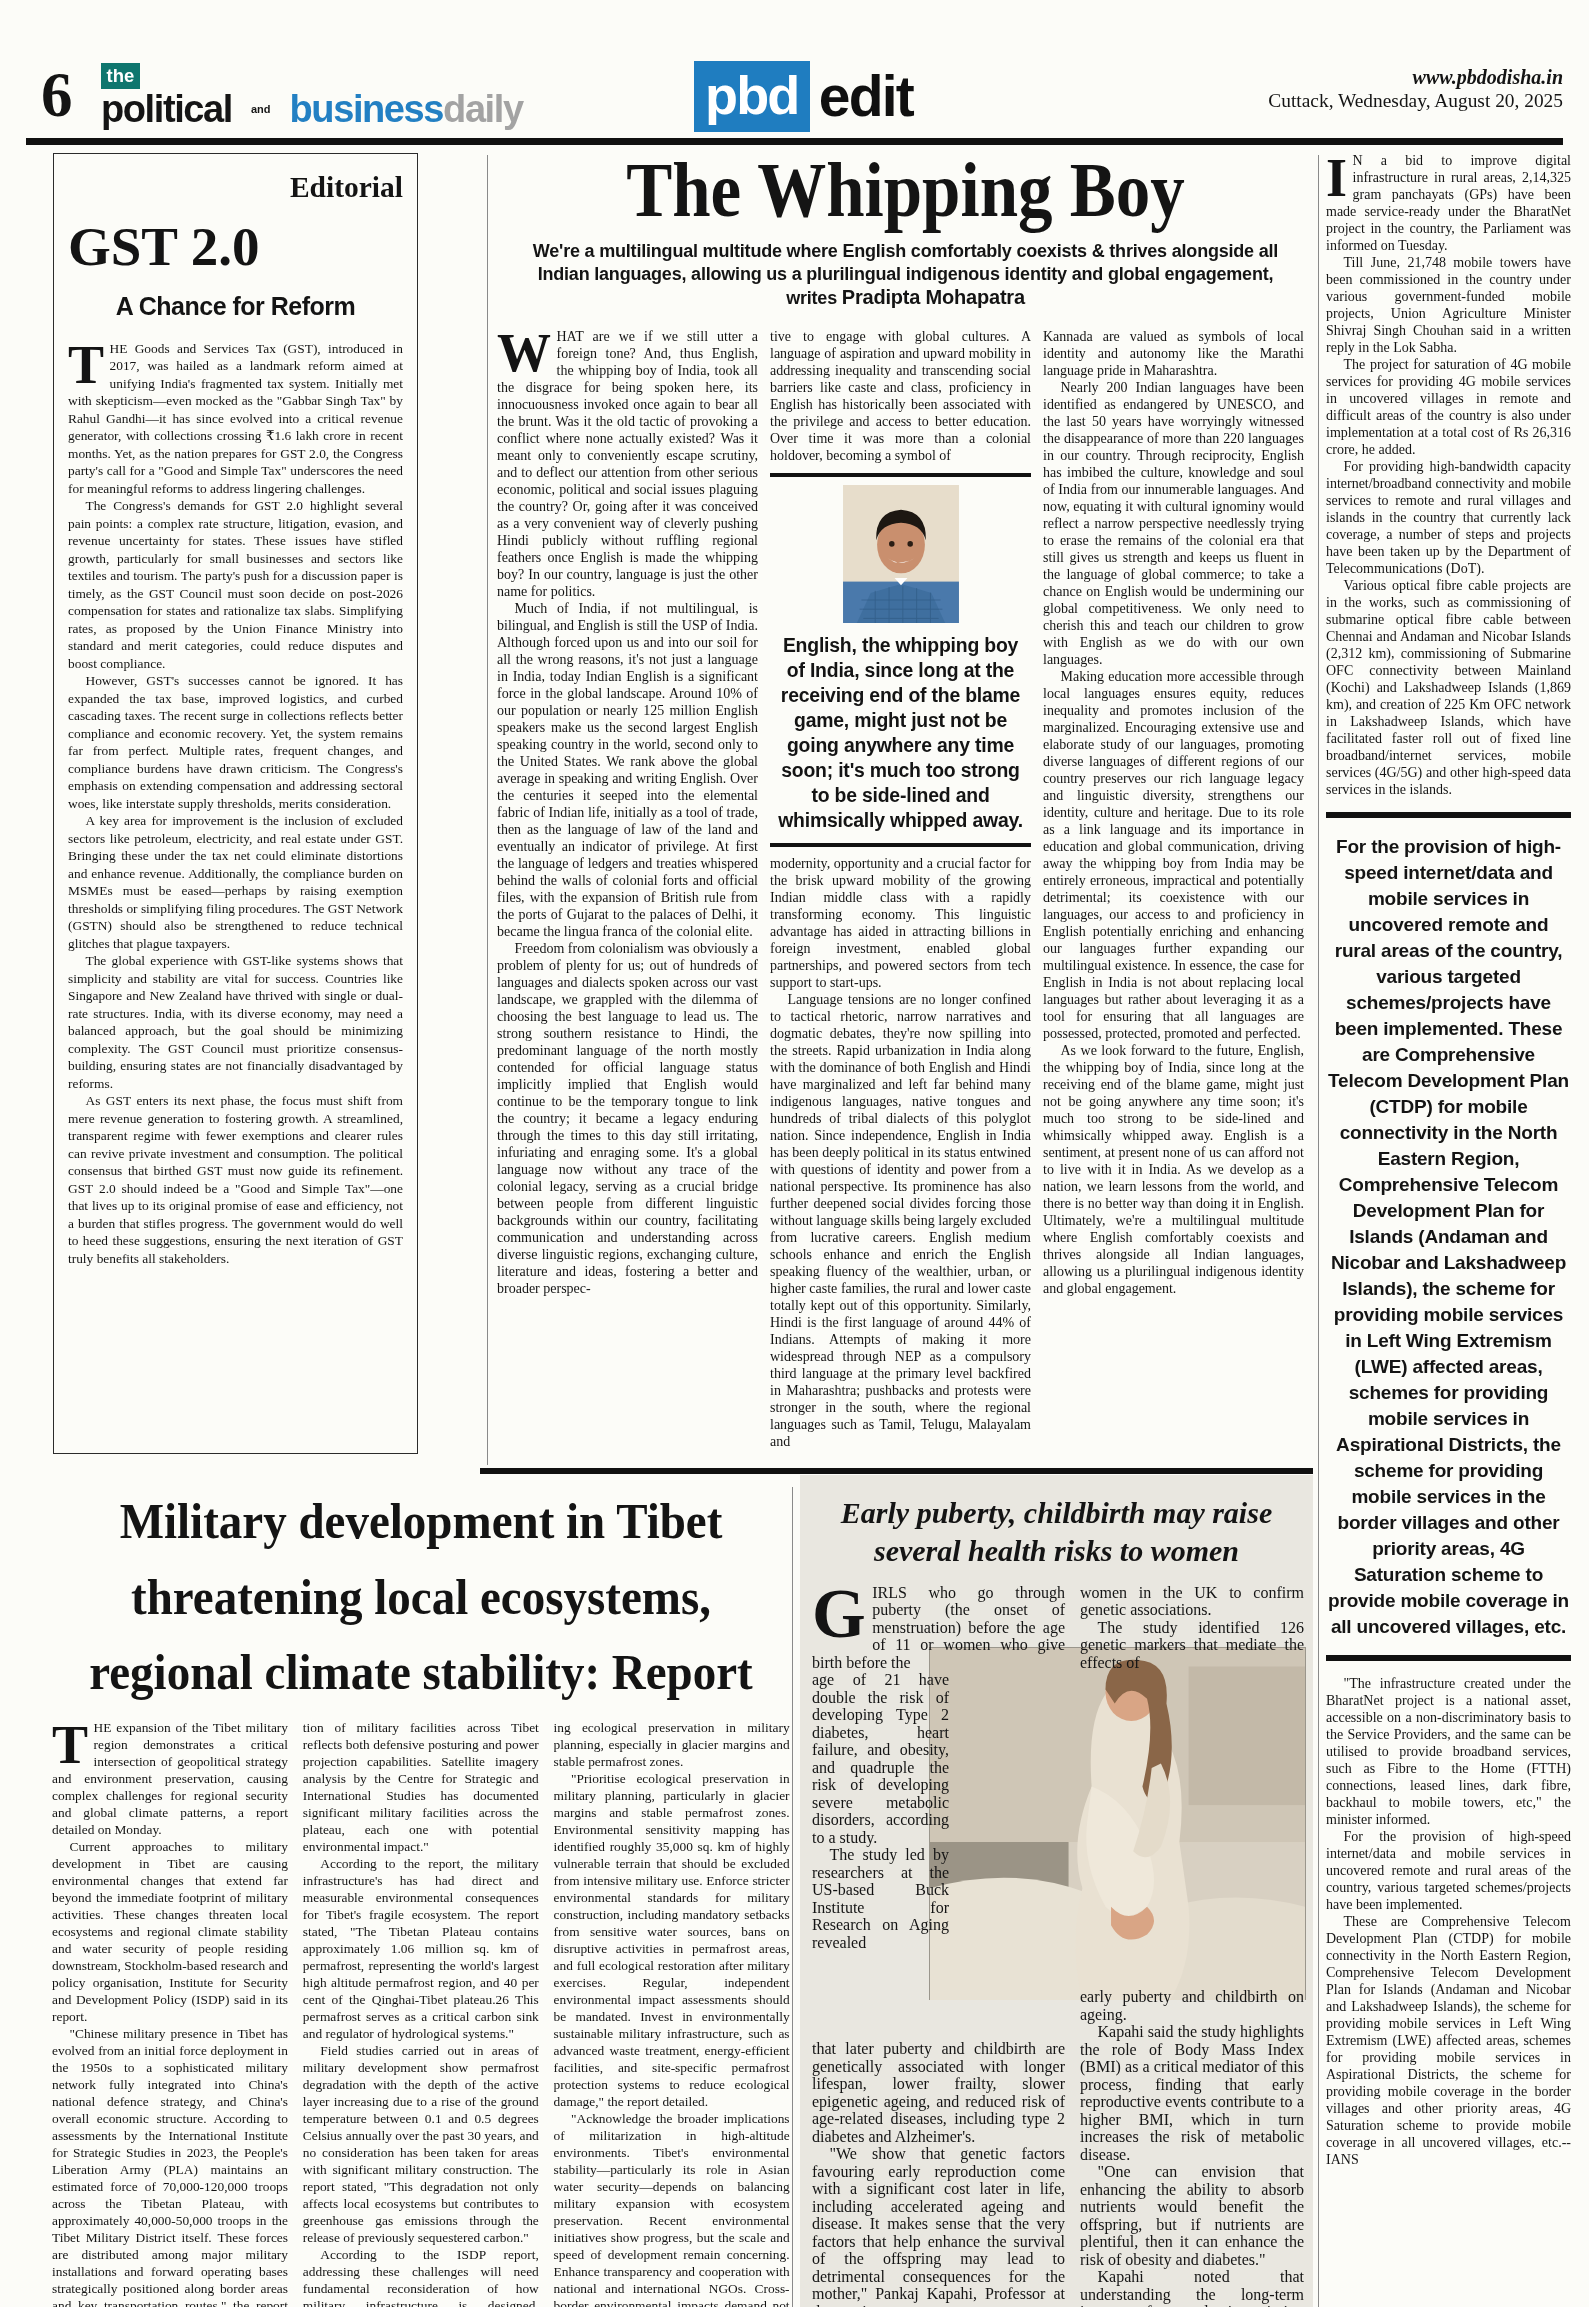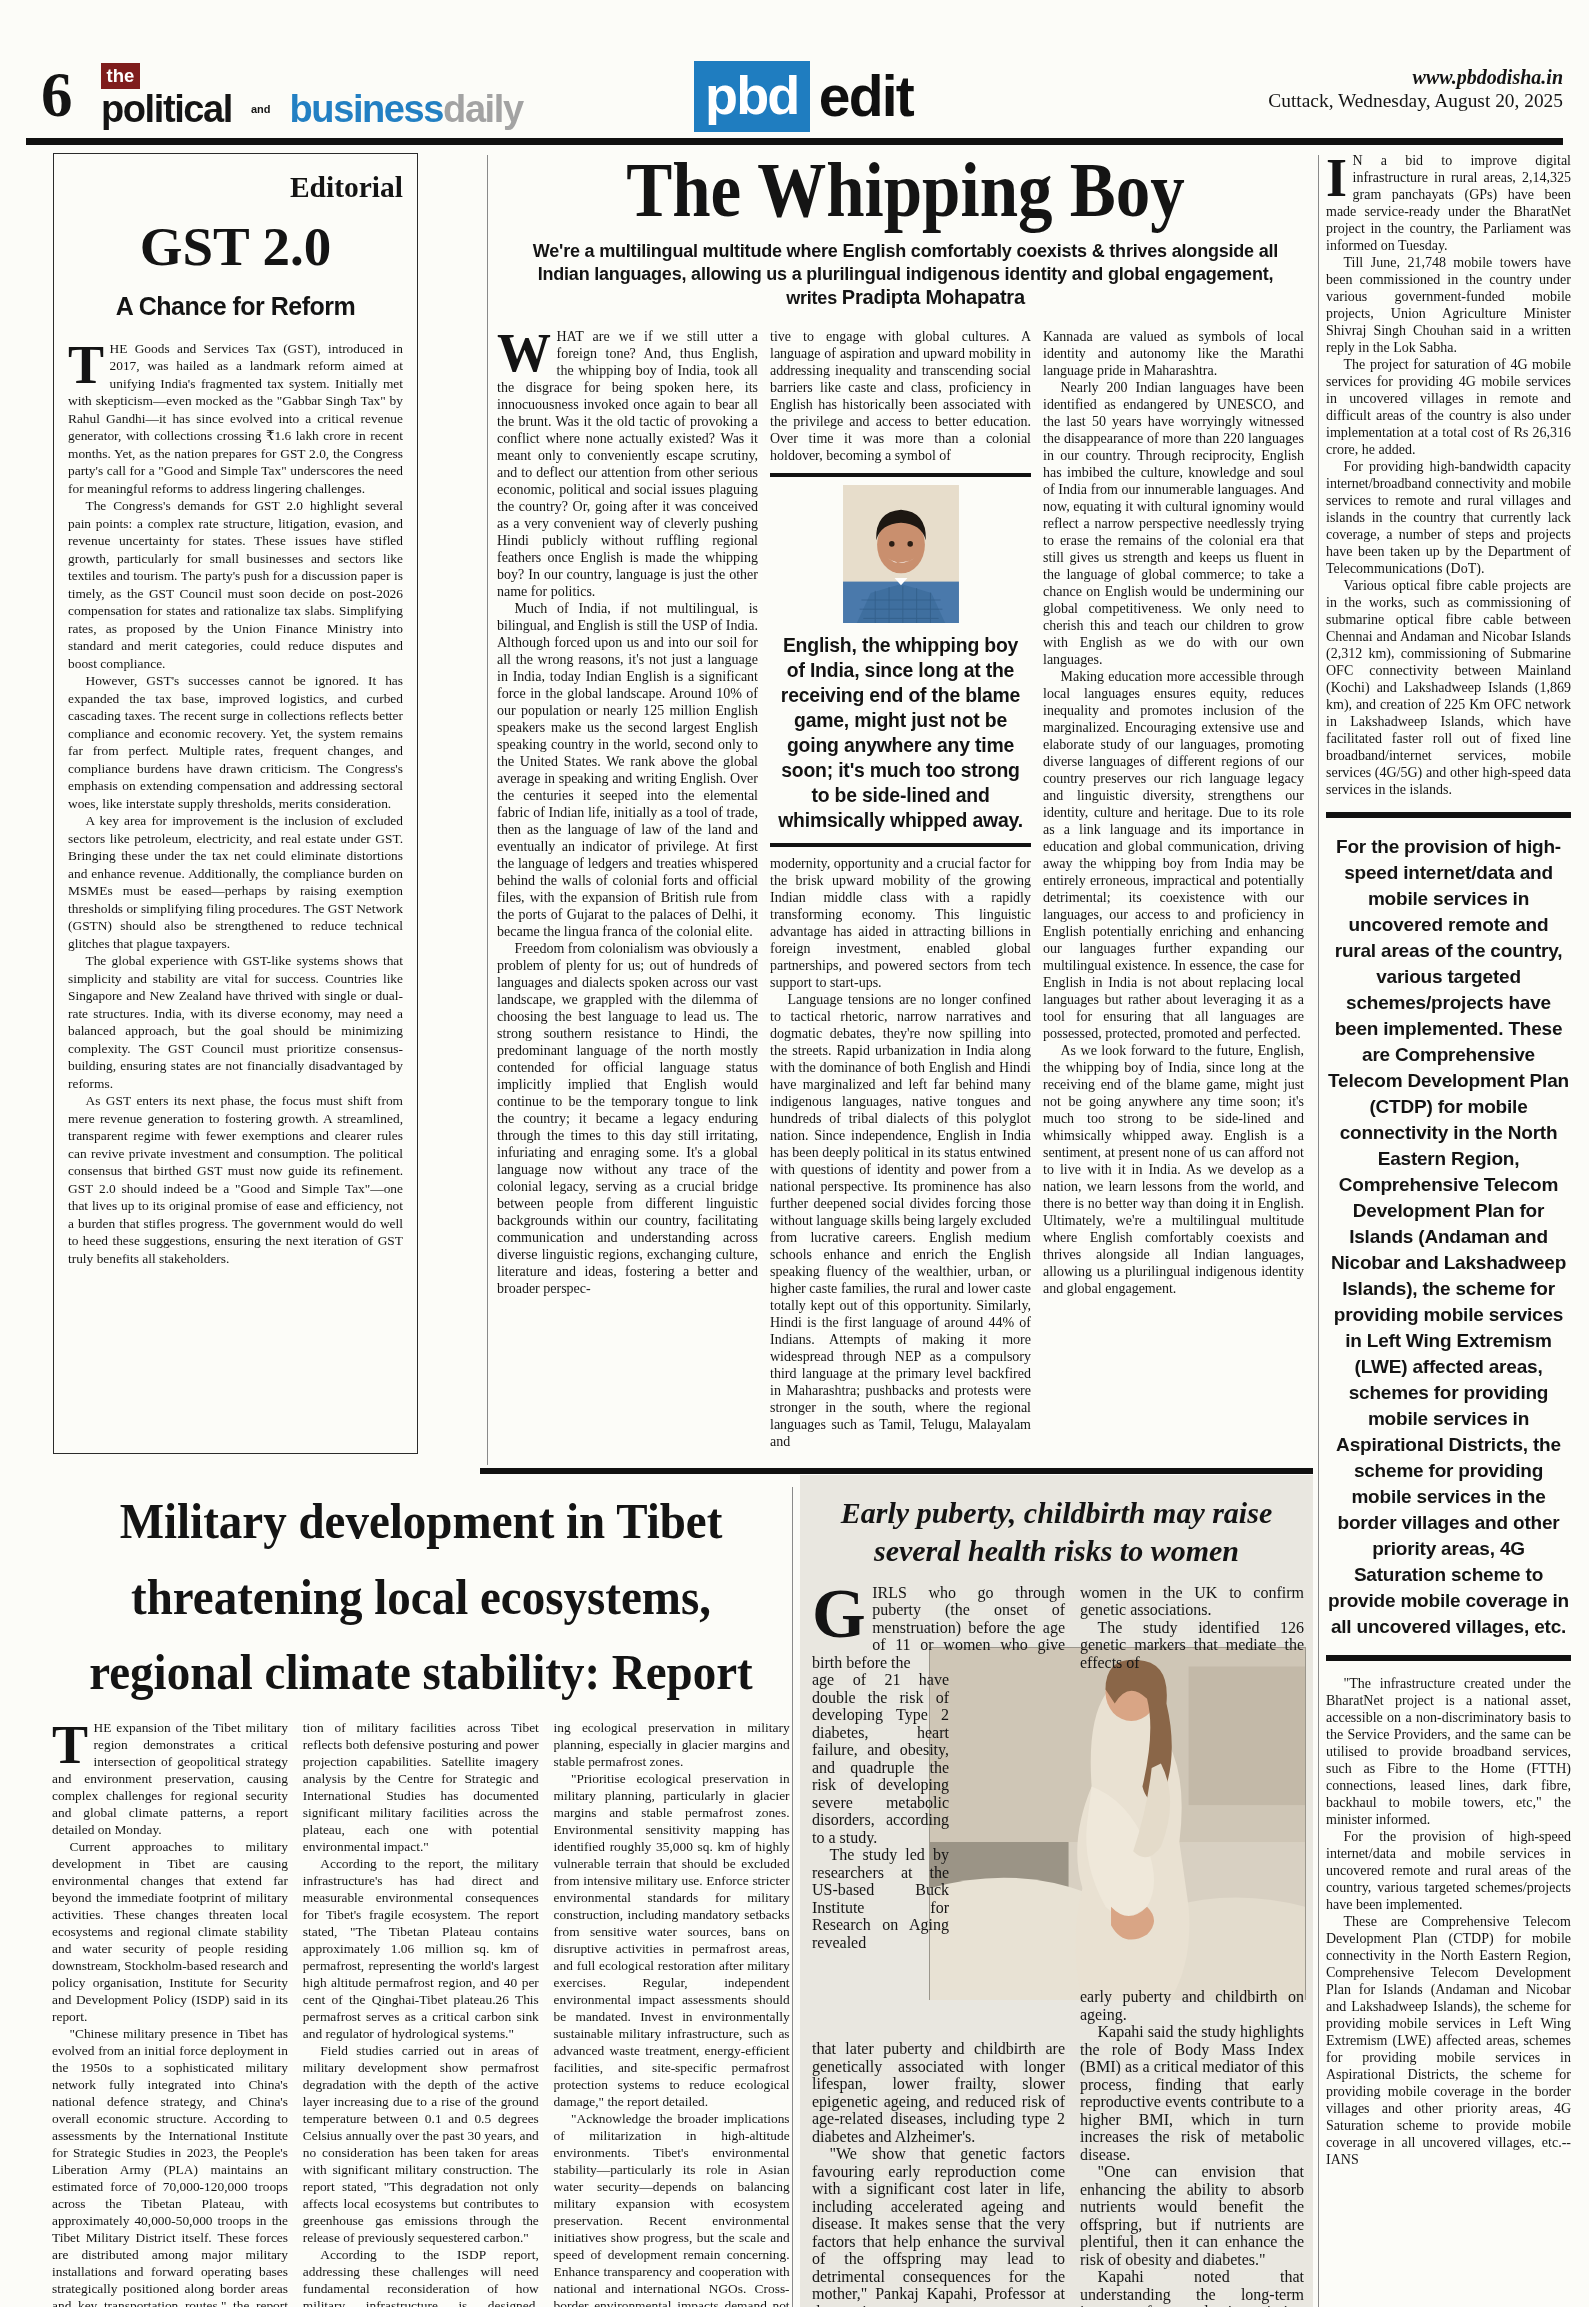--- a/index.html
+++ b/index.html
@@ -9,21 +9,21 @@
     background:#fcfcf8; color:#141414;
     font-family:"Liberation Serif","DejaVu Serif",serif;
     overflow:hidden; margin:0 auto;
   }
   .hrule { position:absolute; background:#111; }
   .vrule { position:absolute; background:#8a8a8a; width:1.4px; }
 
   
   .pageno { position:absolute; left:41px; top:59px; font-size:63px; font-weight:bold; font-family:"Liberation Serif",serif; }
   .masthead { position:absolute; left:101px; top:63px; }
-  .the-box { display:inline-block; background:#7f1d1d; color:#fff;
+  .the-box { display:inline-block; background:#0f766e; color:#fff;
     font:bold 18.5px/1 "Liberation Sans","DejaVu Sans",sans-serif; padding:3.7px 5.5px; margin-bottom:0.9px; }
   .mast-words { font:bold 38px/1 "Liberation Sans","DejaVu Sans",sans-serif; letter-spacing:-1.4px; }
   .mast-words .w-pol { color:#151515; }
   .mast-words .w-and { font-size:11px; color:#151515; letter-spacing:0; vertical-align:8.3px; margin:0 19px; }
   .mast-words .w-bus { color:#2380c3; }
   .mast-words .w-dly { color:#a3a3a3; }
   .pbdedit { position:absolute; left:694px; top:61px; display:flex; align-items:center; gap:9.2px; }
   .pbd-box { background:#1f7dc0; color:#fff; font:bold 54px/1 "Liberation Sans",sans-serif; padding:6.5px 11px 10px; letter-spacing:-1.8px; }
   .edit-word { font:bold 57px/1 "Liberation Sans",sans-serif; color:#101010; letter-spacing:-1.8px; }
   .hdr-right { position:absolute; right:26px; top:67px; text-align:right; }
@@ -35,21 +35,21 @@
   .noindent > p:first-child { text-indent:0; }
   .dropcap > p:first-child { text-indent:0; }
   .dropcap > p:first-child::first-letter {
     float:left; font-size:54px; line-height:0.82; padding:3.7px 5.5px 0 0; font-weight:bold;
   }
 
   
   #editorial { position:absolute; left:53px; top:153px; width:365px; height:1301px;
     border:1.8px solid #2b2b2b; padding:18.5px 14px 9.2px; overflow:hidden; background:#fcfcf8; }
   .ed-kicker { font:bold 29.5px/1 "Liberation Serif",serif; text-align:right; }
-  .ed-title  { font:bold 55px/1 "Liberation Serif",serif; text-align:center; margin-top:16.6px; }
+  .ed-title  { font:bold 55px/1 "Liberation Serif",serif; text-align:left; margin-top:16.6px; }
   .ed-sub    { font:bold 25px/1 "Liberation Sans",sans-serif; text-align:center; margin:20px 0 21px; letter-spacing:-0.5px; }
   .ed-body p { font-size:13.4px; line-height:17.5px; }
 
   
   #wb { position:absolute; left:497px; top:152px; width:817px; height:1318px; overflow:hidden; }
   .wb-title { font:bold 69px/1.0 "Liberation Serif",serif; text-align:center; transform:scaleY(1.12); transform-origin:top; }
   .wb-deck { font:bold 18px/22.6px "Liberation Sans",sans-serif; text-align:center; margin:19.4px 18.5px 0; letter-spacing:-0.2px; }
   .wb-cols { display:flex; gap:12px; margin-top:18.5px; height:1121px; overflow:hidden; }
   .wb-col { width:261px; overflow:hidden; }
   .fig-rule { height:4.2px; background:#111; margin:9.2px 0 0; }

